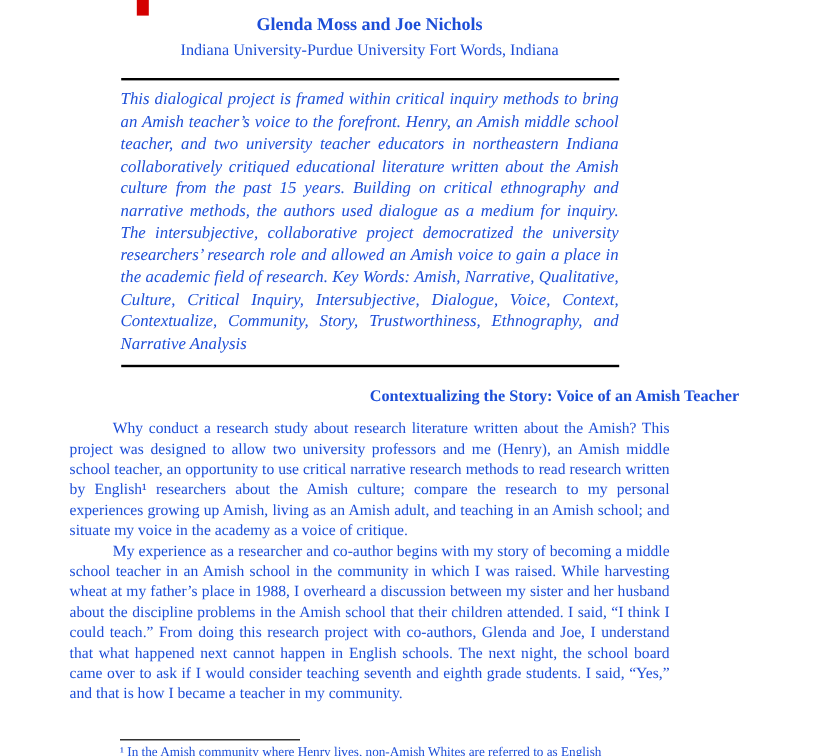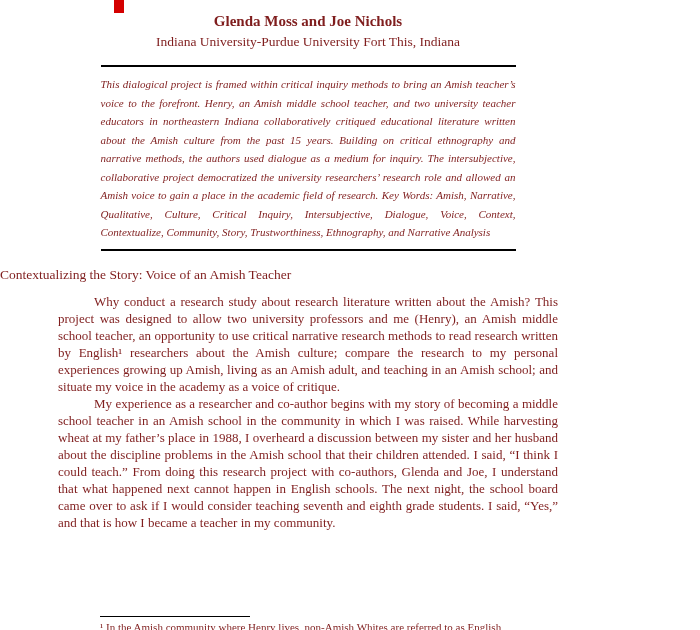--- a/index.html
+++ b/index.html
@@ -3,50 +3,50 @@
 <meta charset="utf-8">
 <style>
   html, body { margin: 0; padding: 0; background: #ffffff; }
   .page {
     position: relative;
     width: 616px;
     height: 630px;
     background: #ffffff;
     overflow: hidden;
     font-family: "Liberation Serif", serif;
-    color: #7f1d1d;
+    color: #1d4ed8;
   }
 
   
   .edge-mark { position: absolute; background: #d40000; }
   .m-top-left     { left: 114px; top: 0px;   width: 10px; height: 13px; }
   .m-top-right    { left: 651px; top: 6px;   width: 11px; height: 16px; }
   .m-right        { left: 657px; top: 85px;  width: 9px;  height: 16px; }
   .m-bottom-left  { left: 114px; top: 617px; width: 10px; height: 13px; }
 
   .header { text-align: center; padding-top: 12px; }
   .authors { font-weight: bold; font-size: 15px; line-height: 19px; }
   .affiliation { font-size: 13.5px; line-height: 17px; margin-top: 2px; }
 
   .abstract-block { width: 415px; margin: 15px auto 0 auto; }
   .rule { border: 0; border-top: 2px solid #000000; height: 0; margin: 0; }
   .abstract {
     margin: 0;
     padding: 8px 0 7px 0;
     font-style: italic;
-    font-size: 11px;
+    font-size: 14px;
     line-height: 18.5px;
     text-align: justify;
   }
 
   .section-heading {
     margin: 15px 0 10px 0;
-    text-align: left;
+    text-align: right;
     font-size: 13.5px;
-    font-weight: normal;
+    font-weight: bold;
     line-height: 17px;
   }
 
   .body-text {
     width: 500px;
     margin: 0 auto;
     font-size: 13px;
     line-height: 17px;
     text-align: justify;
   }
@@ -67,21 +67,21 @@
 
 <div class="page">
 
   <div class="edge-mark m-top-left"></div>
   <div class="edge-mark m-top-right"></div>
   <div class="edge-mark m-right"></div>
   <div class="edge-mark m-bottom-left"></div>
 
   <div class="header">
     <div class="authors">Glenda Moss and Joe Nichols</div>
-    <div class="affiliation">Indiana University-Purdue University Fort This, Indiana</div>
+    <div class="affiliation">Indiana University-Purdue University Fort Words, Indiana</div>
   </div>
 
   <div class="abstract-block">
     <div class="rule"></div>
     <p class="abstract">This dialogical project is framed within critical inquiry methods to bring an Amish teacher’s voice to the forefront. Henry, an Amish middle school teacher, and two university teacher educators in northeastern Indiana collaboratively critiqued educational literature written about the Amish culture from the past 15 years. Building on critical ethnography and narrative methods, the authors used dialogue as a medium for inquiry. The intersubjective, collaborative project democratized the university researchers’ research role and allowed an Amish voice to gain a place in the academic field of research. Key Words: Amish, Narrative, Qualitative, Culture, Critical Inquiry, Intersubjective, Dialogue, Voice, Context, Contextualize, Community, Story, Trustworthiness, Ethnography, and Narrative Analysis</p>
     <div class="rule"></div>
   </div>
 
   <h2 class="section-heading">Contextualizing the Story: Voice of an Amish Teacher</h2>
 

